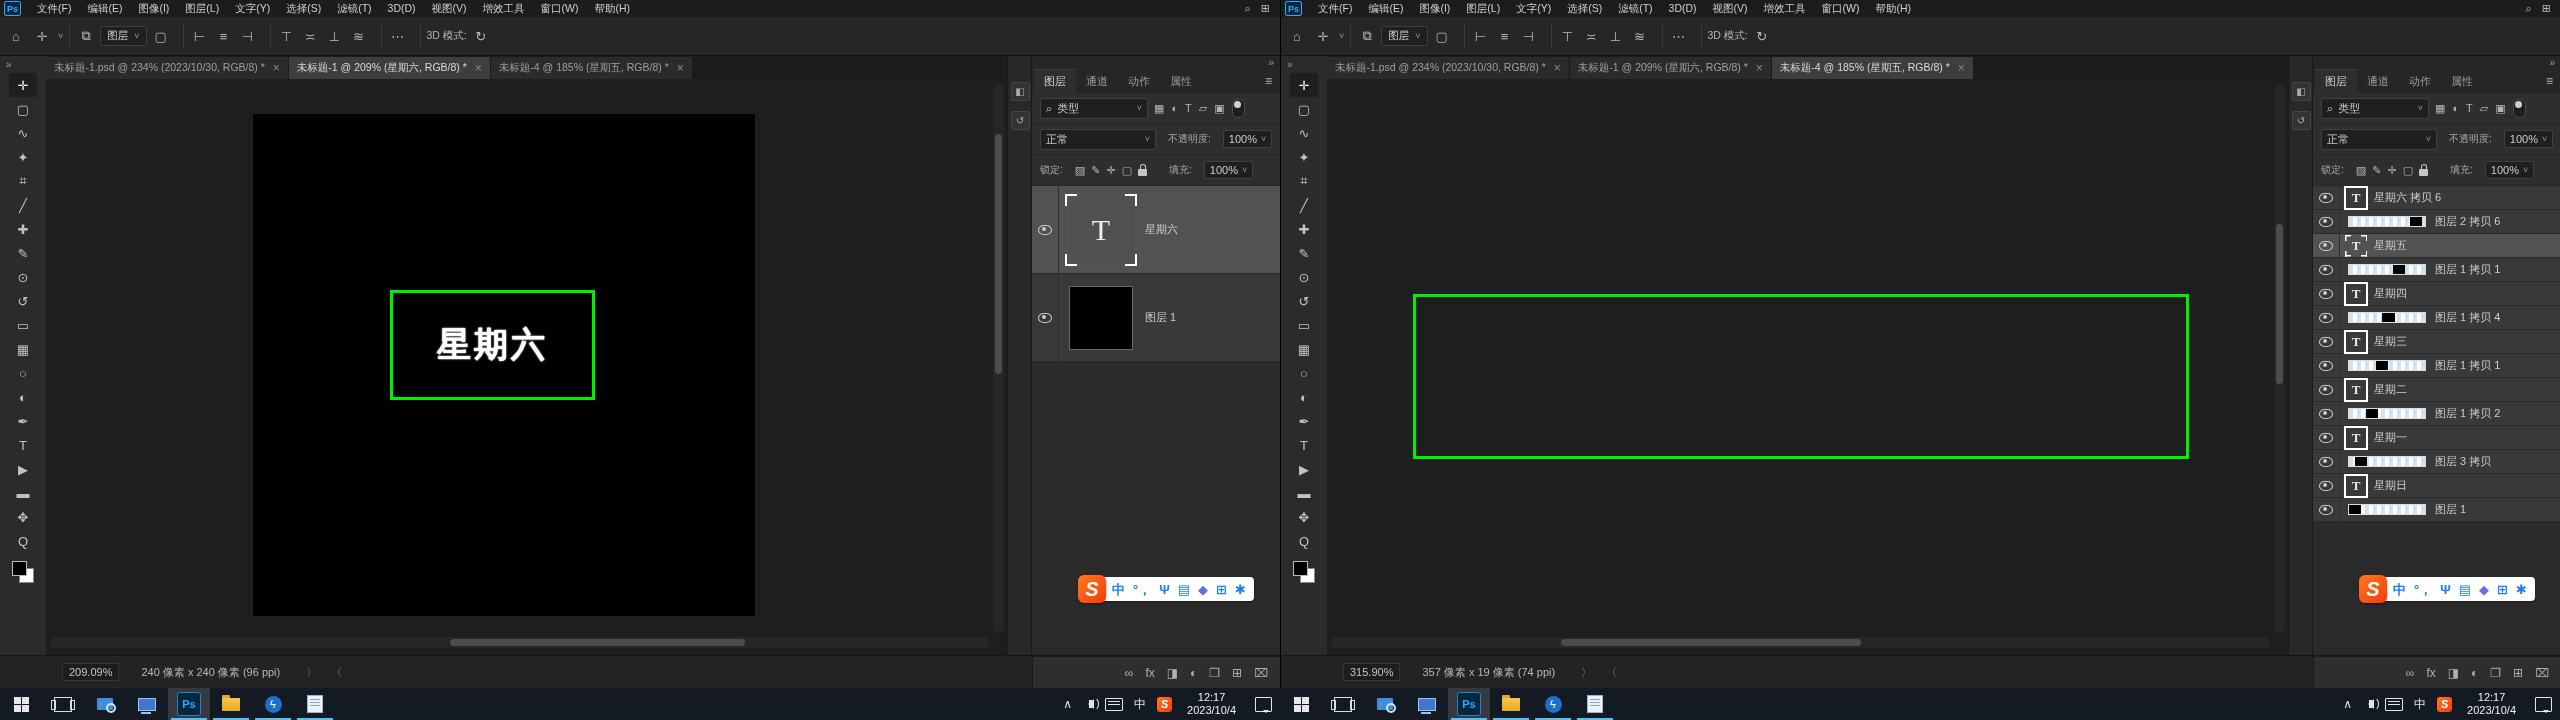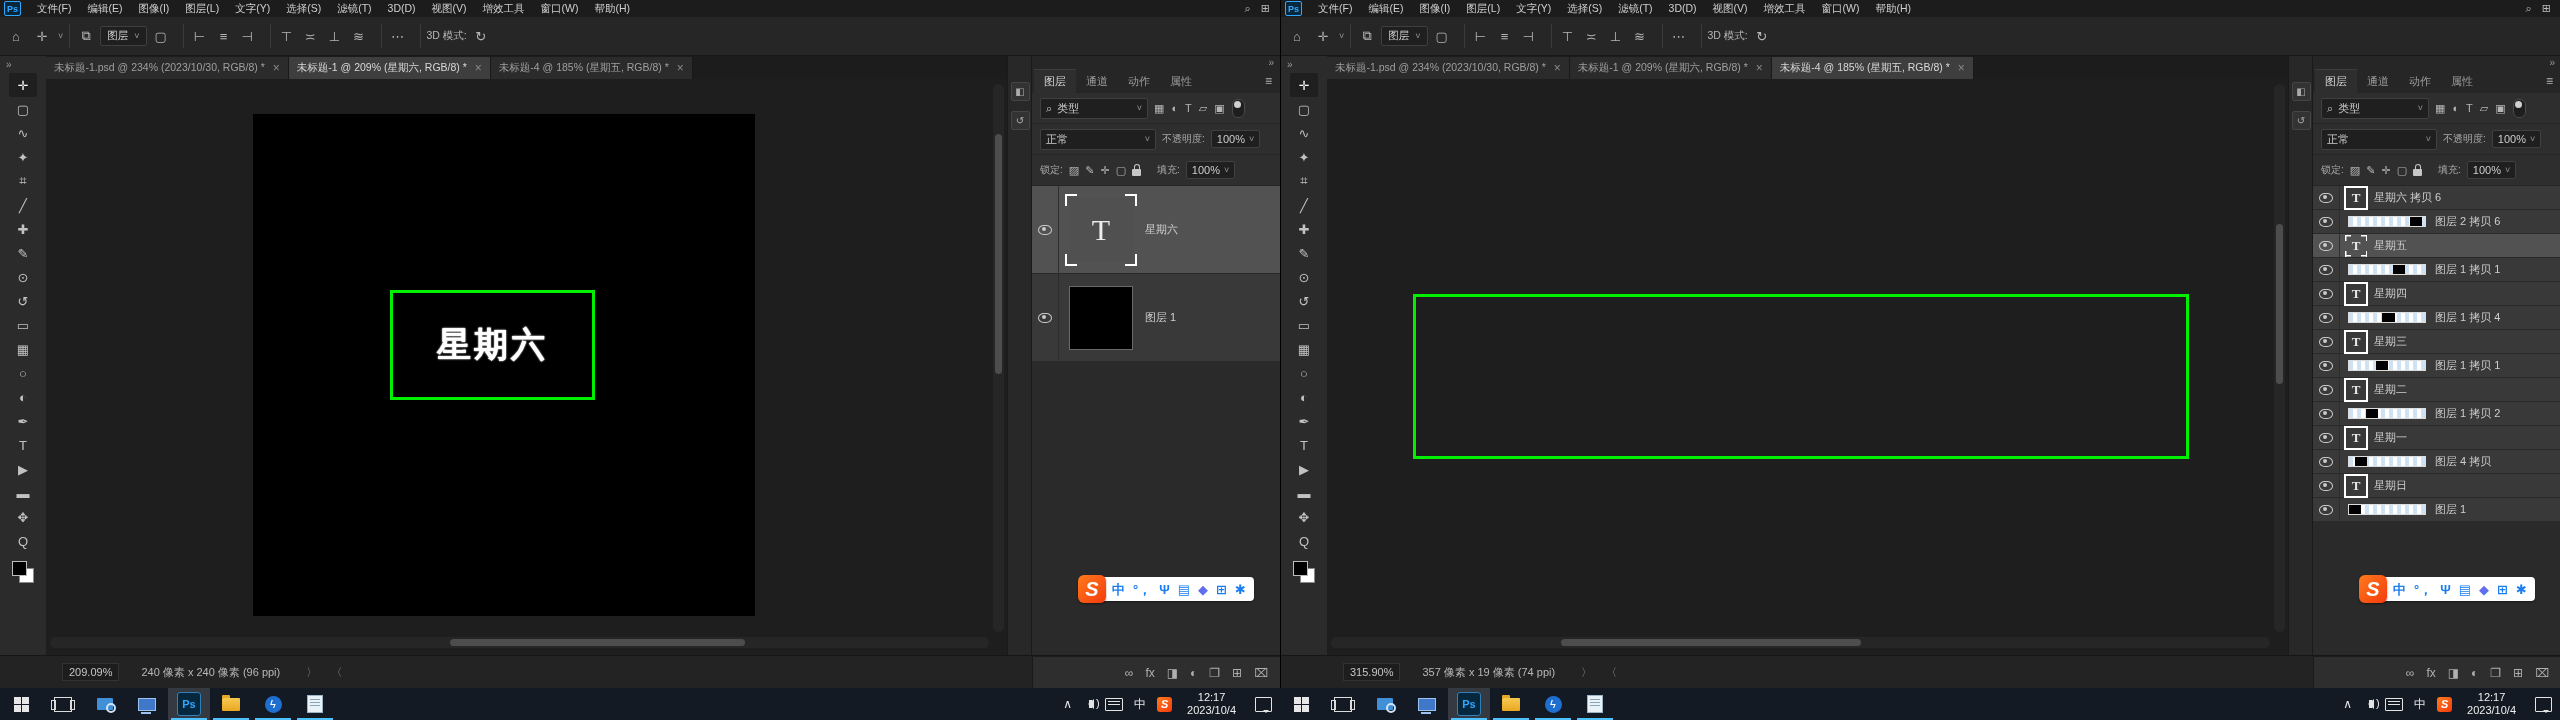--- a/index.html
+++ b/index.html
@@ -53,21 +53,21 @@
   .panel-topstrip{height:13px;display:flex;justify-content:flex-end;align-items:center;padding:0 6px;color:#9a9a9a;font-size:10px;background:#262626;}
   .panel-tabs{height:24px;background:#262626;display:flex;align-items:flex-end;padding-left:2px;position:relative;}
   .panel-tab{padding:4px 10px;color:#9b9b9b;font-size:11px;}
   .panel-tab.active{background:#2e2e2e;color:#d5d5d5;border-top:1px solid #3c3c3c;}
   .panel-hamburger{position:absolute;right:8px;top:5px;color:#b5b5b5;font-size:12px;}
   .filter-row{height:30px;display:flex;align-items:center;gap:6px;padding:0 8px;border-bottom:1px solid #262626;}
   .filter-select{flex:0 0 96px;background:#1f1f1f;border:1px solid #404040;border-radius:2px;display:flex;align-items:center;gap:5px;padding:2px 5px;color:#ccc;}
   .filter-icons{display:flex;align-items:center;gap:7px;color:#b5b5b5;font-size:11px;}
   .pill-toggle{width:11px;height:17px;background:#1e1e1e;border:1px solid #4a4a4a;border-radius:6px;position:relative;}
   .pill-toggle::after{content:"";position:absolute;top:1px;left:1px;width:7px;height:7px;border-radius:50%;background:#d0d0d0;}
-  .blend-row,.lock-row{height:30px;display:flex;align-items:center;gap:6px;padding:0 8px;border-bottom:1px solid #262626;}
+  .blend-row,.lock-row{height:30px;display:flex;align-items:center;gap:12px;padding:0 8px;border-bottom:1px solid #262626;}
   .blend-select{flex:0 0 104px;background:#1f1f1f;border:1px solid #404040;border-radius:2px;display:flex;align-items:center;justify-content:space-between;padding:2px 5px;color:#ccc;}
   .pct-box{background:#1f1f1f;border:1px solid #404040;border-radius:2px;display:flex;align-items:center;gap:4px;padding:2px 5px;color:#ccc;}
   .lbl{color:#a8a8a8;font-size:10px;white-space:nowrap;}
   .lock-icons{display:flex;align-items:center;gap:6px;color:#b5b5b5;font-size:11px;}
   .mini-lock{width:9px;height:7px;background:#c6c6c6;position:relative;margin-top:4px;border-radius:1px;}
   .mini-lock::before{content:"";position:absolute;top:-5px;left:1.5px;width:4px;height:4px;border:1.5px solid #c6c6c6;border-bottom:none;border-radius:3px 3px 0 0;}
   .layers-list{flex:1;overflow:hidden;background:#2a2a2a;position:relative;}
   .layer-row{display:flex;align-items:center;background:#393939;border-bottom:1px solid #2a2a2a;}
   .layer-row[data-selected="true"]{background:#525252;}
   .eye-cell{flex:0 0 26px;display:flex;align-items:center;justify-content:center;border-right:1px solid #2e2e2e;align-self:stretch;}
@@ -716,21 +716,21 @@
 
             <span class="layer-label">星期一</span>
           </div>
 
           <div class="layer-row compact" data-type="strip">
             <span class="eye-cell">
               <span class="eye"></span>
             </span>
 
             <span class="strip-thumb" style="--bp: 8%;"></span>
-            <span class="layer-label">图层 4 拷贝</span>
+            <span class="layer-label">图层 3 拷贝</span>
           </div>
 
           <div class="layer-row compact" data-type="text">
             <span class="eye-cell">
               <span class="eye"></span>
             </span>
             <span class="t-glyph">T<span class="corners"></span></span>
 
             <span class="layer-label">星期日</span>
           </div>

